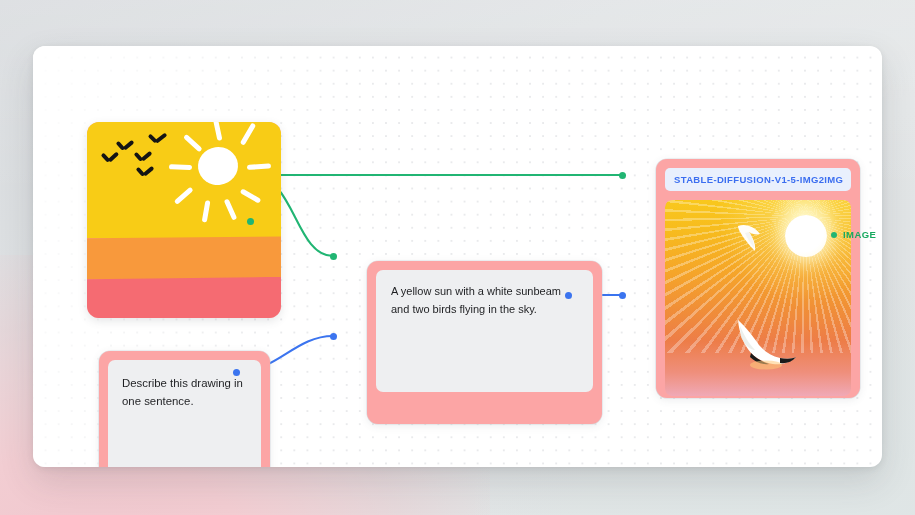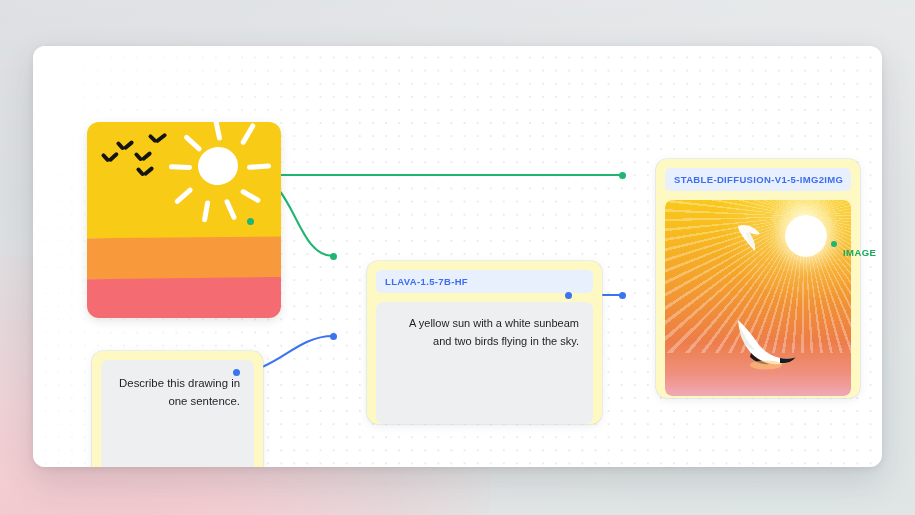--- a/index.html
+++ b/index.html
@@ -27,22 +27,22 @@
     box-shadow:0 14px 34px rgba(60,64,70,.16), 0 2px 6px rgba(60,64,70,.10);
     overflow:hidden;
   }
   #dots{position:absolute;inset:0;
     background-image:radial-gradient(#e9eaec 1.05px, transparent 1.15px);
     background-size:13.1px 13.1px;background-position:6px 5px;}
   #canvas-fade{position:absolute;inset:0;
     background:linear-gradient(105deg,rgba(255,255,255,.92) 0%,rgba(255,255,255,.55) 16%,rgba(255,255,255,0) 34%);}
 
   
-  .node{position:absolute;background:#fef9c3;border-radius:11px;
-    box-shadow:0 2px 9px rgba(70,76,86,.10), 0 0 0 .6px rgba(206,211,219,.55);text-align:right;}
+  .node{position:absolute;background:#fca5a5;border-radius:11px;
+    box-shadow:0 2px 9px rgba(70,76,86,.10), 0 0 0 .6px rgba(206,211,219,.55);}
   .node-head{margin:9px 9px 0 9px;height:23px;border-radius:5px;background:#e9f0fd;
     display:flex;align-items:center;padding:0 9px;box-sizing:border-box;}
   .node-head span{font-size:9.5px;font-weight:bold;letter-spacing:.35px;color:#3b6ef0;
     white-space:nowrap;}
   .node-body{margin:9px;border-radius:7px;background:#eeeff1;box-sizing:border-box;}
 
   
   .port{position:absolute;width:7px;height:7px;border-radius:50%;}
   .port.green{background:#21b573;}
   .port.blue{background:#3b74ef;}
@@ -56,21 +56,21 @@
   .band-red{position:absolute;left:0;top:79%;width:100%;height:21.2%;background:#f56b72;
     clip-path:polygon(0 6%,100% 0,100% 100%,0 100%);}
   .sun-core{position:absolute;left:111px;top:25px;width:40px;height:38px;border-radius:50%;
     background:#fff;transform:rotate(-8deg);}
   .ray{position:absolute;background:#fff;border-radius:4px;height:5px;transform-origin:0 50%;}
   .bird{position:absolute;width:20px;height:13px;}
   .bird i{position:absolute;display:block;background:#141414;border-radius:3px;height:4.2px;
     transform-origin:0 50%;}
 
   
-  #prompt-node{left:59px;top:305px;width:171px;height:133px;}
+  #prompt-node{left:66px;top:305px;width:171px;height:133px;}
   #prompt-node .node-body{height:115px;padding:15px 14px 0 14px;}
   .prompt-text{font-size:11.4px;line-height:17.5px;color:#1e1f22;}
 
   
   #llava-node{left:334px;top:215px;width:235px;height:163px;}
   #llava-node .node-body{height:122px;padding:13px 14px 0 15px;}
   .llava-text{font-size:11px;line-height:17.5px;color:#1e1f22;}
 
   
   #sd-node{left:623px;top:113px;width:204px;height:239px;}
@@ -85,21 +85,21 @@
     background:radial-gradient(circle at 72% 38%, rgba(255,248,190,.85) 0%, rgba(255,240,160,.30) 17%, rgba(255,220,120,0) 42%);}
   .gen-sun{position:absolute;left:64.5%;top:7.5%;width:42px;height:42px;border-radius:50%;
     background:radial-gradient(circle at 42% 38%,#ffffff 58%,#fffdf2 78%,#fff8dd 100%);
     box-shadow:0 0 16px 7px rgba(255,250,210,.72);}
   .gen-bird{position:absolute;}
   .gen-bird svg{display:block;}
 
   
   #image-out{position:absolute;left:831px;top:229px;display:flex;align-items:center;gap:6px;}
   #image-out .dot{width:6px;height:6px;border-radius:50%;background:#21b573;}
-  #image-out .lbl{font-size:9.5px;font-weight:bold;letter-spacing:.45px;color:#17a95f;margin-top:18px;}
+  #image-out .lbl{font-size:9.5px;font-weight:bold;letter-spacing:.45px;color:#17a95f;}
 
   
   #edges{position:absolute;inset:0;pointer-events:none;}
 </style>
 </head>
 <body>
 
 <div id="stage">
 
   <div class="bg-base"></div>
@@ -163,23 +163,20 @@
     <div class="port green" style="left:214px;top:172px;"></div>
 
     <div id="prompt-node" class="node">
       <div class="node-body">
         <div class="prompt-text">Describe this drawing in one sentence.</div>
       </div>
     </div>
     <div class="port blue" style="left:200px;top:323px;"></div>
 
     <div id="llava-node" class="node">
-      <div class="node-head">
-        <span>LLAVA-1.5-7B-HF</span>
-      </div>
       <div class="node-body">
         <div class="llava-text">A yellow sun with a white sunbeam and two birds flying in the sky.</div>
       </div>
     </div>
     <div class="port green" style="left:297px;top:207px;"></div>
     <div class="port blue" style="left:297px;top:287px;"></div>
     <div class="port blue" style="left:532px;top:246px;"></div>
 
     <div id="sd-node" class="node">
       <div class="node-head">

